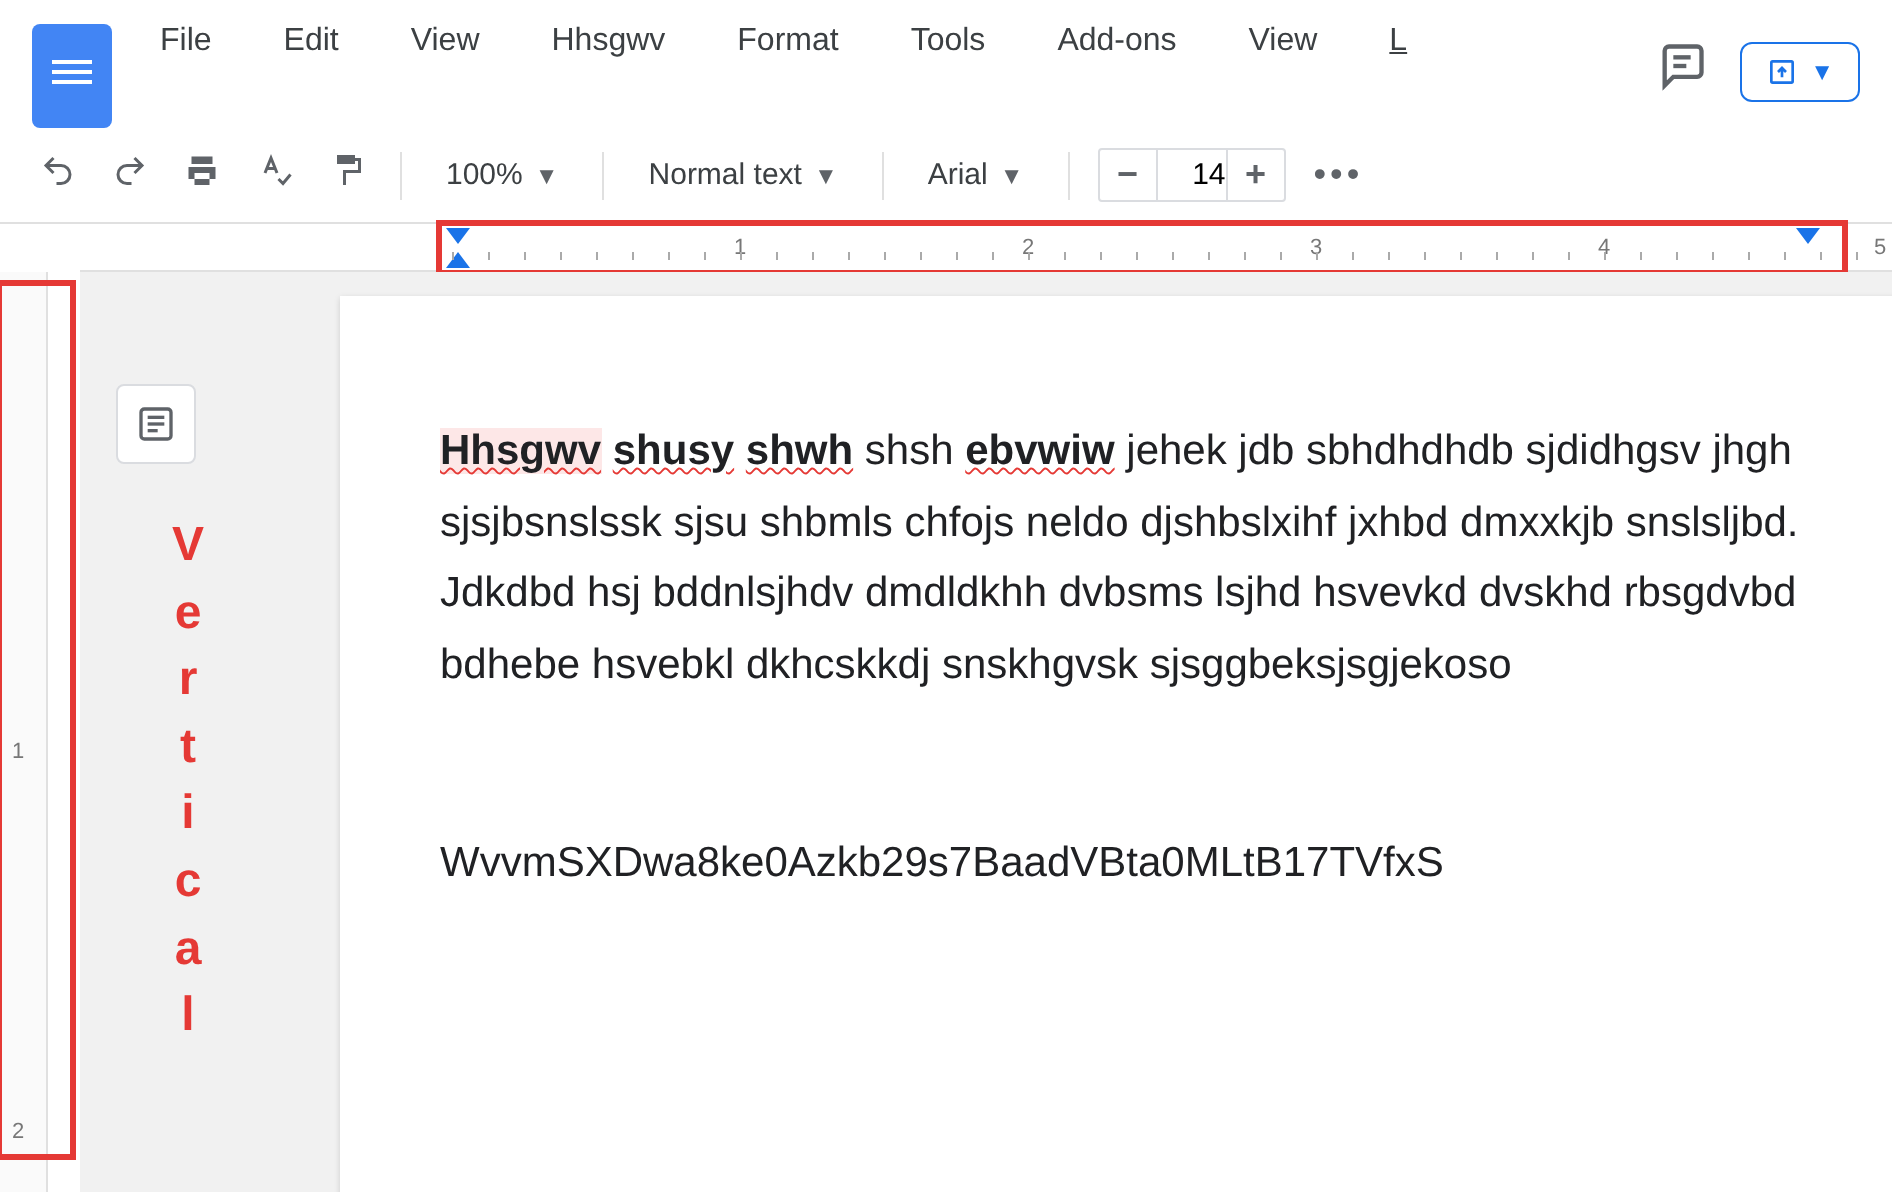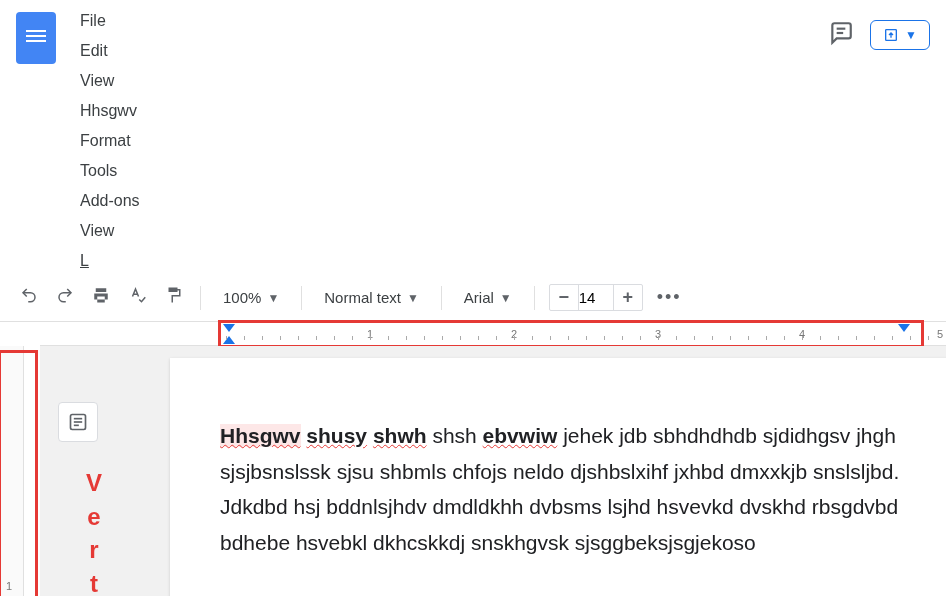--- a/index.html
+++ b/index.html
@@ -49,22 +49,21 @@
     font-size: 20px;
     color: #3c4043;
   }
   .title-icon {
     color: #5f6368;
     font-size: 18px;
     cursor: pointer;
   }
   .menubar {
     display: flex;
-    gap: 4px;
-    flex-direction: column;
+    gap: 20px;
   }
   .menu-item {
     font-size: 16px;
     color: #3c4043;
     padding: 4px 8px;
     cursor: pointer;
   }
   .header-right {
     display: flex;
     align-items: center;
@@ -123,21 +122,21 @@
     width: 28px;
     text-align: center;
     color: #5f6368;
     cursor: pointer;
     font-size: 18px;
     font-weight: bold;
     padding: 2px 0;
   }
   .font-size-val {
     width: 36px;
-    text-align: left;
+    text-align: right;
     font-size: 15px;
     border-left: 1px solid #dadce0;
     border-right: 1px solid #dadce0;
     padding: 4px 0;
   }
   .more-dots { letter-spacing: 2px; }
   
   .workspace {
     position: relative;
     height: 490px;
@@ -448,16 +447,17 @@
       <span>i</span>
       <span>c</span>
       <span>a</span>
       <span>l</span>
     </div>
 
     <div class="page">
       <p id="para1"><span class="spellcheck highlight-cursor">Hhsgwv</span><span> </span><span class="spellcheck">shusy</span><span> </span><span class="spellcheck">shwh</span><span> shsh </span><span class="spellcheck">ebvwiw</span><span> jehek jdb sbhdhdhdb sjdidhgsv jhgh sjsjbsnslssk sjsu shbmls chfojs neldo djshbslxihf jxhbd dmxxkjb snslsljbd. Jdkdbd hsj bddnlsjhdv dmdldkhh dvbsms lsjhd hsvevkd dvskhd rbsgdvbd bdhebe hsvebkl dkhcskkdj snskhgvsk sjsggbeksjsgjekoso</span></p>
       <p class="para2">
         <br>
+        <span>WvvmSXDwa8ke0Azkb29s7BaadVBta0MLtB17TVfxS</span>
       </p>
     </div>
   </div>
 </div>
 
 </body></html>

